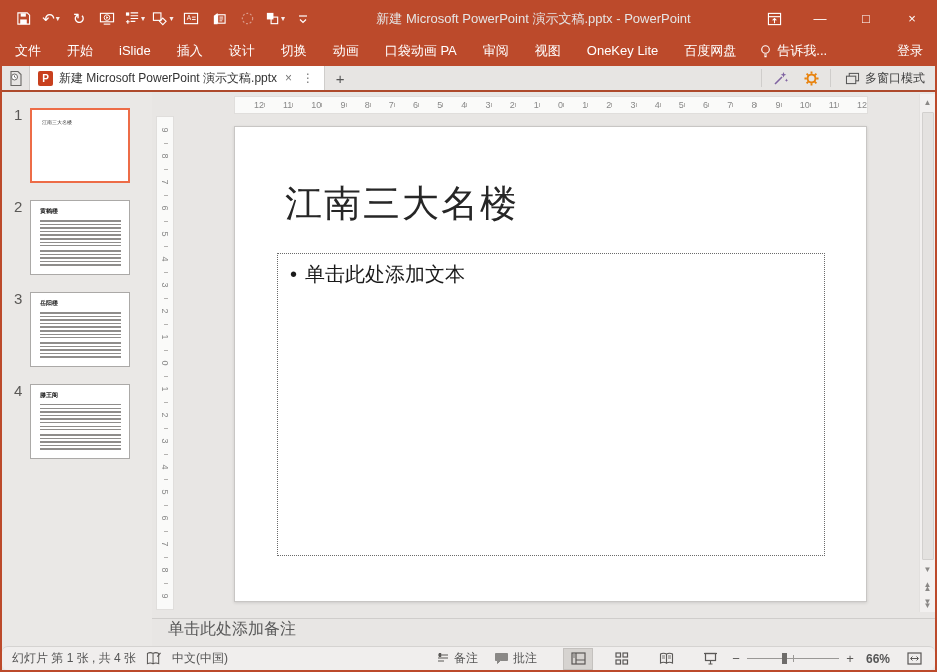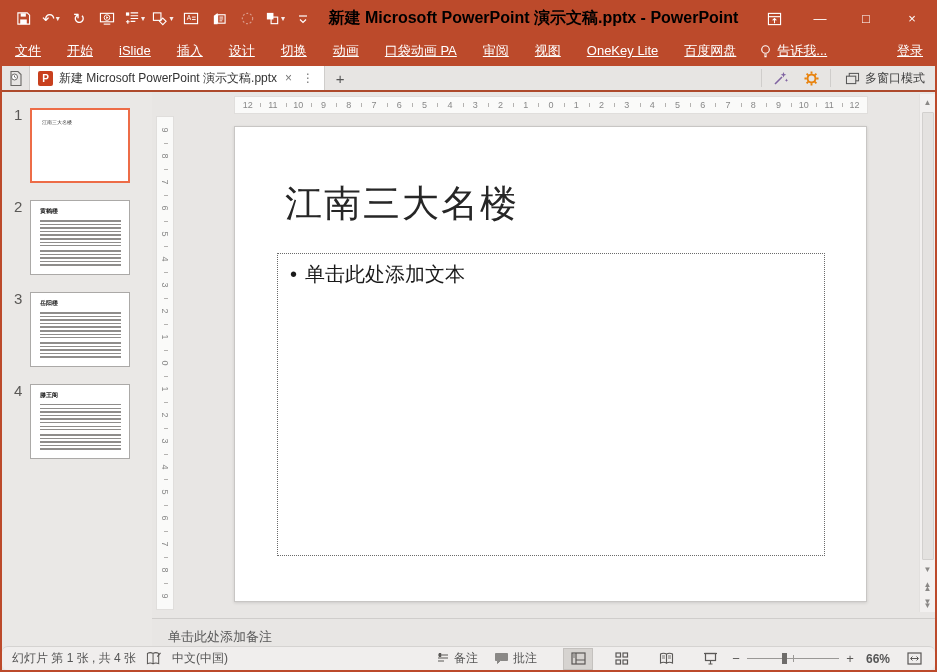--- a/index.html
+++ b/index.html
@@ -17,26 +17,26 @@
   .window{position:relative;width:937px;height:672px;background:var(--ws-bg);
     border:2px solid var(--red);overflow:hidden;}
   
   .titlebar{height:33px;background:var(--red);display:flex;align-items:center;color:#fff;}
   .qat{display:flex;align-items:center;gap:2px;padding-left:8px;}
   .qbtn{display:flex;align-items:center;justify-content:center;height:26px;min-width:26px;
     color:#fff;font-size:15px;cursor:default;}
   .qbtn svg{display:block;}
   .caret{font-size:8px;margin-left:1px;opacity:.9;}
   .dim{opacity:.45;}
-  .win-title{flex:1;text-align:center;font-size:16px;color:#000000;white-space:nowrap;overflow:hidden;font-weight:bold;}
+  .win-title{flex:1;text-align:center;font-size:13px;color:#e5e5e5;white-space:nowrap;overflow:hidden;}
   .wincontrols{display:flex;height:33px;}
   .wbtn{width:46px;height:33px;display:flex;align-items:center;justify-content:center;
     color:#fff;font-size:13px;}
   
-  .ribbonrow{height:31px;background:var(--red);display:flex;align-items:center;color:#fff;text-decoration:underline;}
+  .ribbonrow{height:31px;background:var(--red);display:flex;align-items:center;color:#fff;}
   .rtabs{display:flex;align-items:center;height:100%;}
   .rtab{padding:0 13px;font-size:13px;height:100%;display:flex;align-items:center;white-space:nowrap;}
   .tellme{display:flex;align-items:center;gap:5px;padding:0 10px;font-size:13px;}
   .rspacer{flex:1;}
   .signin{padding:0 12px;font-size:13px;}
   
   .tabbar{height:26px;background:#E7E5E3;display:flex;align-items:stretch;
     border-bottom:2px solid var(--line-red);}
   .tb-iconbtn{width:28px;display:flex;align-items:center;justify-content:center;
     border-right:1px solid #CFCDCB;color:#6A6865;}
@@ -63,21 +63,21 @@
     border:1px solid #ABA9A7;overflow:hidden;}
   .thumb.selected{border:2px solid var(--sel-orange);}
   .t-small{font-size:5px;color:#333;margin:9px 0 0 10px;}
   .t-bold{font-size:6px;font-weight:bold;color:#222;margin:6px 0 0 9px;}
   .txtlines{margin:4px 8px 0 9px;background:repeating-linear-gradient(to bottom,#8F8D8B 0px,#8F8D8B 1.5px,transparent 1.5px,transparent 3.6px);}
   .maincol{flex:1;display:flex;flex-direction:column;min-width:0;}
   .editarea{position:relative;flex:1;background:var(--ws-bg);}
   
   .hruler{position:absolute;left:82px;top:4px;width:634px;height:18px;background:var(--ruler-bg);
     border:1px solid #E0DEDC;display:flex;align-items:center;}
-  .hcell{flex:1;text-align:center;font-size:9px;color:#888;position:relative;line-height:18px;}
+  .hcell{flex:1;text-align:center;font-size:9px;color:#888;position:relative;line-height:18px;padding-left:19px;}
   .hcell::before{content:"";position:absolute;left:0;top:7px;width:1px;height:4px;background:#B5B3B1;}
   .hcell:first-child::before{display:none;}
   .vruler{position:absolute;left:4px;top:24px;width:18px;height:494px;background:var(--ruler-bg);
     border:1px solid #E0DEDC;display:flex;flex-direction:column;}
   .vcell{flex:1;display:flex;align-items:center;justify-content:center;font-size:9px;color:#888;position:relative;}
   .vcell span{transform:rotate(90deg);display:block;}
   .vcell::before{content:"";position:absolute;top:0;left:7px;height:1px;width:4px;background:#B5B3B1;}
   .vcell:first-child::before{display:none;}
   
   .canvas{position:absolute;left:82px;top:34px;width:633px;height:476px;background:#fff;
@@ -90,21 +90,21 @@
     font-size:20px;color:#1A1A1A;display:flex;align-items:baseline;gap:8px;}
   
   .vscroll{position:absolute;top:2px;right:0;bottom:6px;width:16px;background:#F2F0EF;
     border-left:1px solid #E2E0DE;display:flex;flex-direction:column;align-items:center;}
   .sbtn{width:16px;height:17px;display:flex;align-items:center;justify-content:center;
     color:#8A8886;font-size:8px;}
   .sthumb{flex:1;width:12px;margin:1px 0;background:#E4E2E0;border:1px solid #D2D0CE;border-radius:1px;}
   .dblarrow{line-height:4px;font-size:8px;text-align:center;color:#8A8886;}
   
   .notesbar{height:28px;background:var(--ws-bg);border-top:1px solid #CFCDCB;
-    display:flex;align-items:flex-end;padding-left:16px;font-size:13px;color:var(--txt-gray);}
+    display:flex;align-items:flex-start;padding-left:16px;font-size:16px;color:var(--txt-gray);}
   
   .statusbar{height:24px;background:#F0EEED;border-top:1px solid #D5D3D1;
     display:flex;align-items:center;font-size:12px;color:#565656;padding:0 6px;border-radius:6px;}
   .sb-left{display:flex;align-items:center;gap:10px;padding-left:4px;}
   .sb-spacer{flex:1;}
   .sb-item{display:flex;align-items:center;gap:4px;padding:0 8px;height:16px;}
   .viewbtn{width:30px;height:22px;display:flex;align-items:center;justify-content:center;color:#5A5856;}
   .viewbtn.active{background:#D6D3D0;border:1px solid #C4C1BE;}
   .zoomwrap{display:flex;align-items:center;gap:6px;padding:0 6px;}
   .ztrack{position:relative;width:92px;height:1px;background:#9A9896;}

